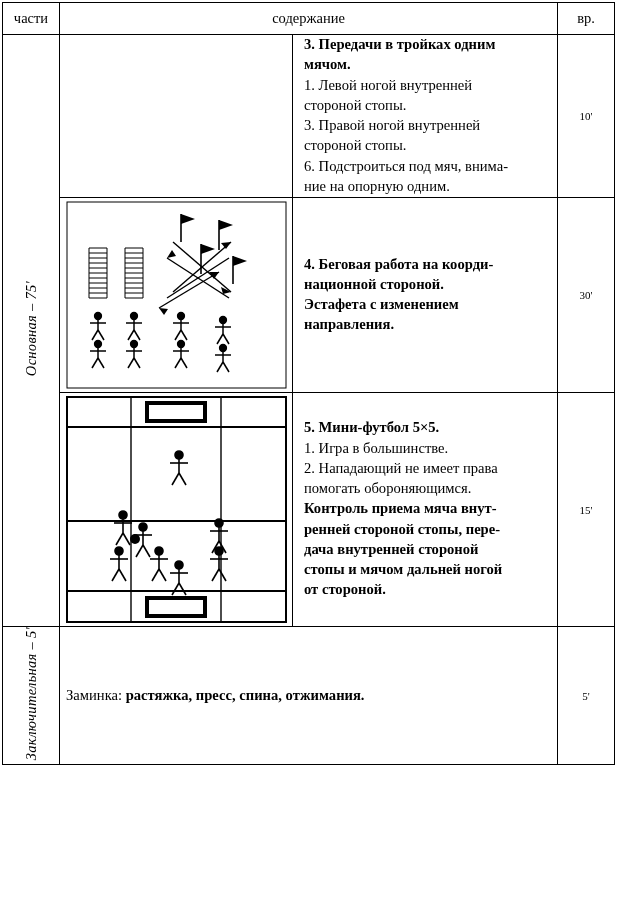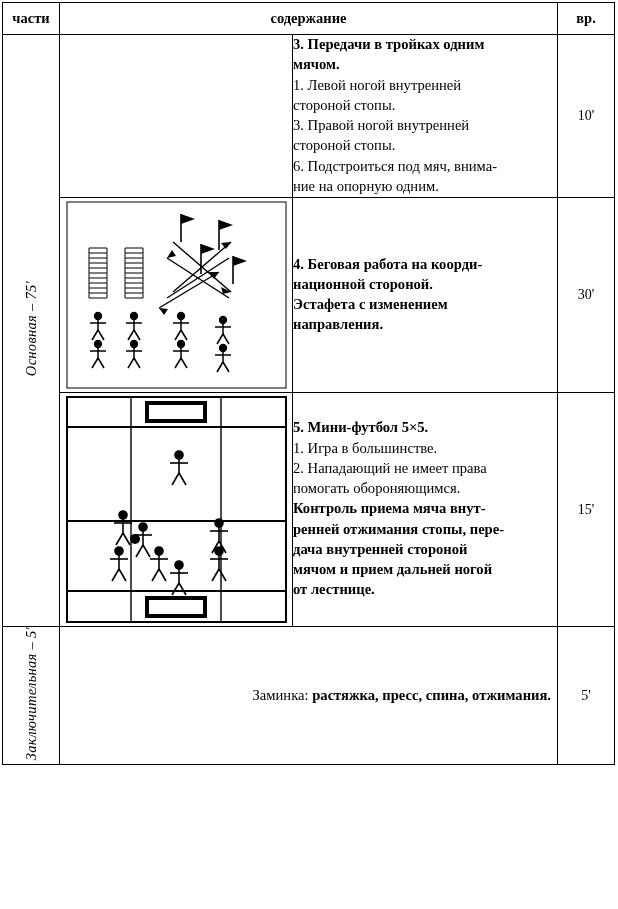--- a/index.html
+++ b/index.html
@@ -33,57 +33,57 @@
   }
   
   col.c-parts { width: 57px; }
   col.c-fig   { width: 233px; }
   col.c-text  { width: 265px; }
   col.c-time  { width: 57px; }
 
   thead th {
     height: 32px;
     font-size: 14.5px;
-    font-weight: 700;
+    font-weight: 400;
   }
   td.parts-cell {
     text-align: center;
     vertical-align: middle;
     padding: 0;
   }
   .vert-label {
     writing-mode: vertical-rl;
     transform: rotate(180deg);
     font-size: 14.5px;
     font-style: italic;
     white-space: nowrap;
     letter-spacing: 0.3px;
     display: inline-block;
     line-height: 1;
   }
   td.time-cell {
     text-align: center;
-    font-size: 14px;
+    font-size: 11px;
     vertical-align: middle;
   }
   td.text-cell {
     padding: 8px 10px 8px 10px;
     font-size: 14.6px;
     line-height: 1.32;
     vertical-align: top;
   }
   td.fig-cell {
     padding: 0;
     text-align: center;
     vertical-align: middle;
   }
   .b { font-weight: 700; }
-  .para { margin: 0 0 1px 0; font-family: Liberation Serif, serif; }
+  .para { margin: 0 0 1px 11px; font-family: Liberation Serif, serif; }
   .final-text {
-    text-align: right;
+    text-align: left;
     font-size: 14.6px;
     padding: 0 6px;
   }
   .figwrap {
     display: block;
     margin: 0 auto;
   }
   svg { display: block; }
 </style>
 </head>
@@ -333,24 +333,24 @@
 
             <circle cx="72" cy="146" r="5" fill="#000000" stroke="none"></circle>
           </svg>
         </td>
         <td class="text-cell">
           <p class="para b">5. Мини-футбол 5×5.</p>
           <p class="para">1. Игра в большинстве.</p>
           <p class="para">2. Нападающий не имеет права</p>
           <p class="para">помогать обороняющимся.</p>
           <p class="para b">Контроль приема мяча внут-</p>
-          <p class="para b">ренней отжимания стопы, пере-</p>
+          <p class="para b">ренней стороной стопы, пере-</p>
           <p class="para b">дача внутренней стороной</p>
-          <p class="para b">мячом и прием дальней ногой</p>
-          <p class="para b">от лестнице.</p>
+          <p class="para b">стопы и мячом дальней ногой</p>
+          <p class="para b">от стороной.</p>
         </td>
         <td class="time-cell">15'</td>
       </tr>
 
       <tr>
         <td class="parts-cell">
           <span class="vert-label">Заключительная – 5'</span>
         </td>
         <td colspan="2" class="fig-cell">
           <div class="final-text">

